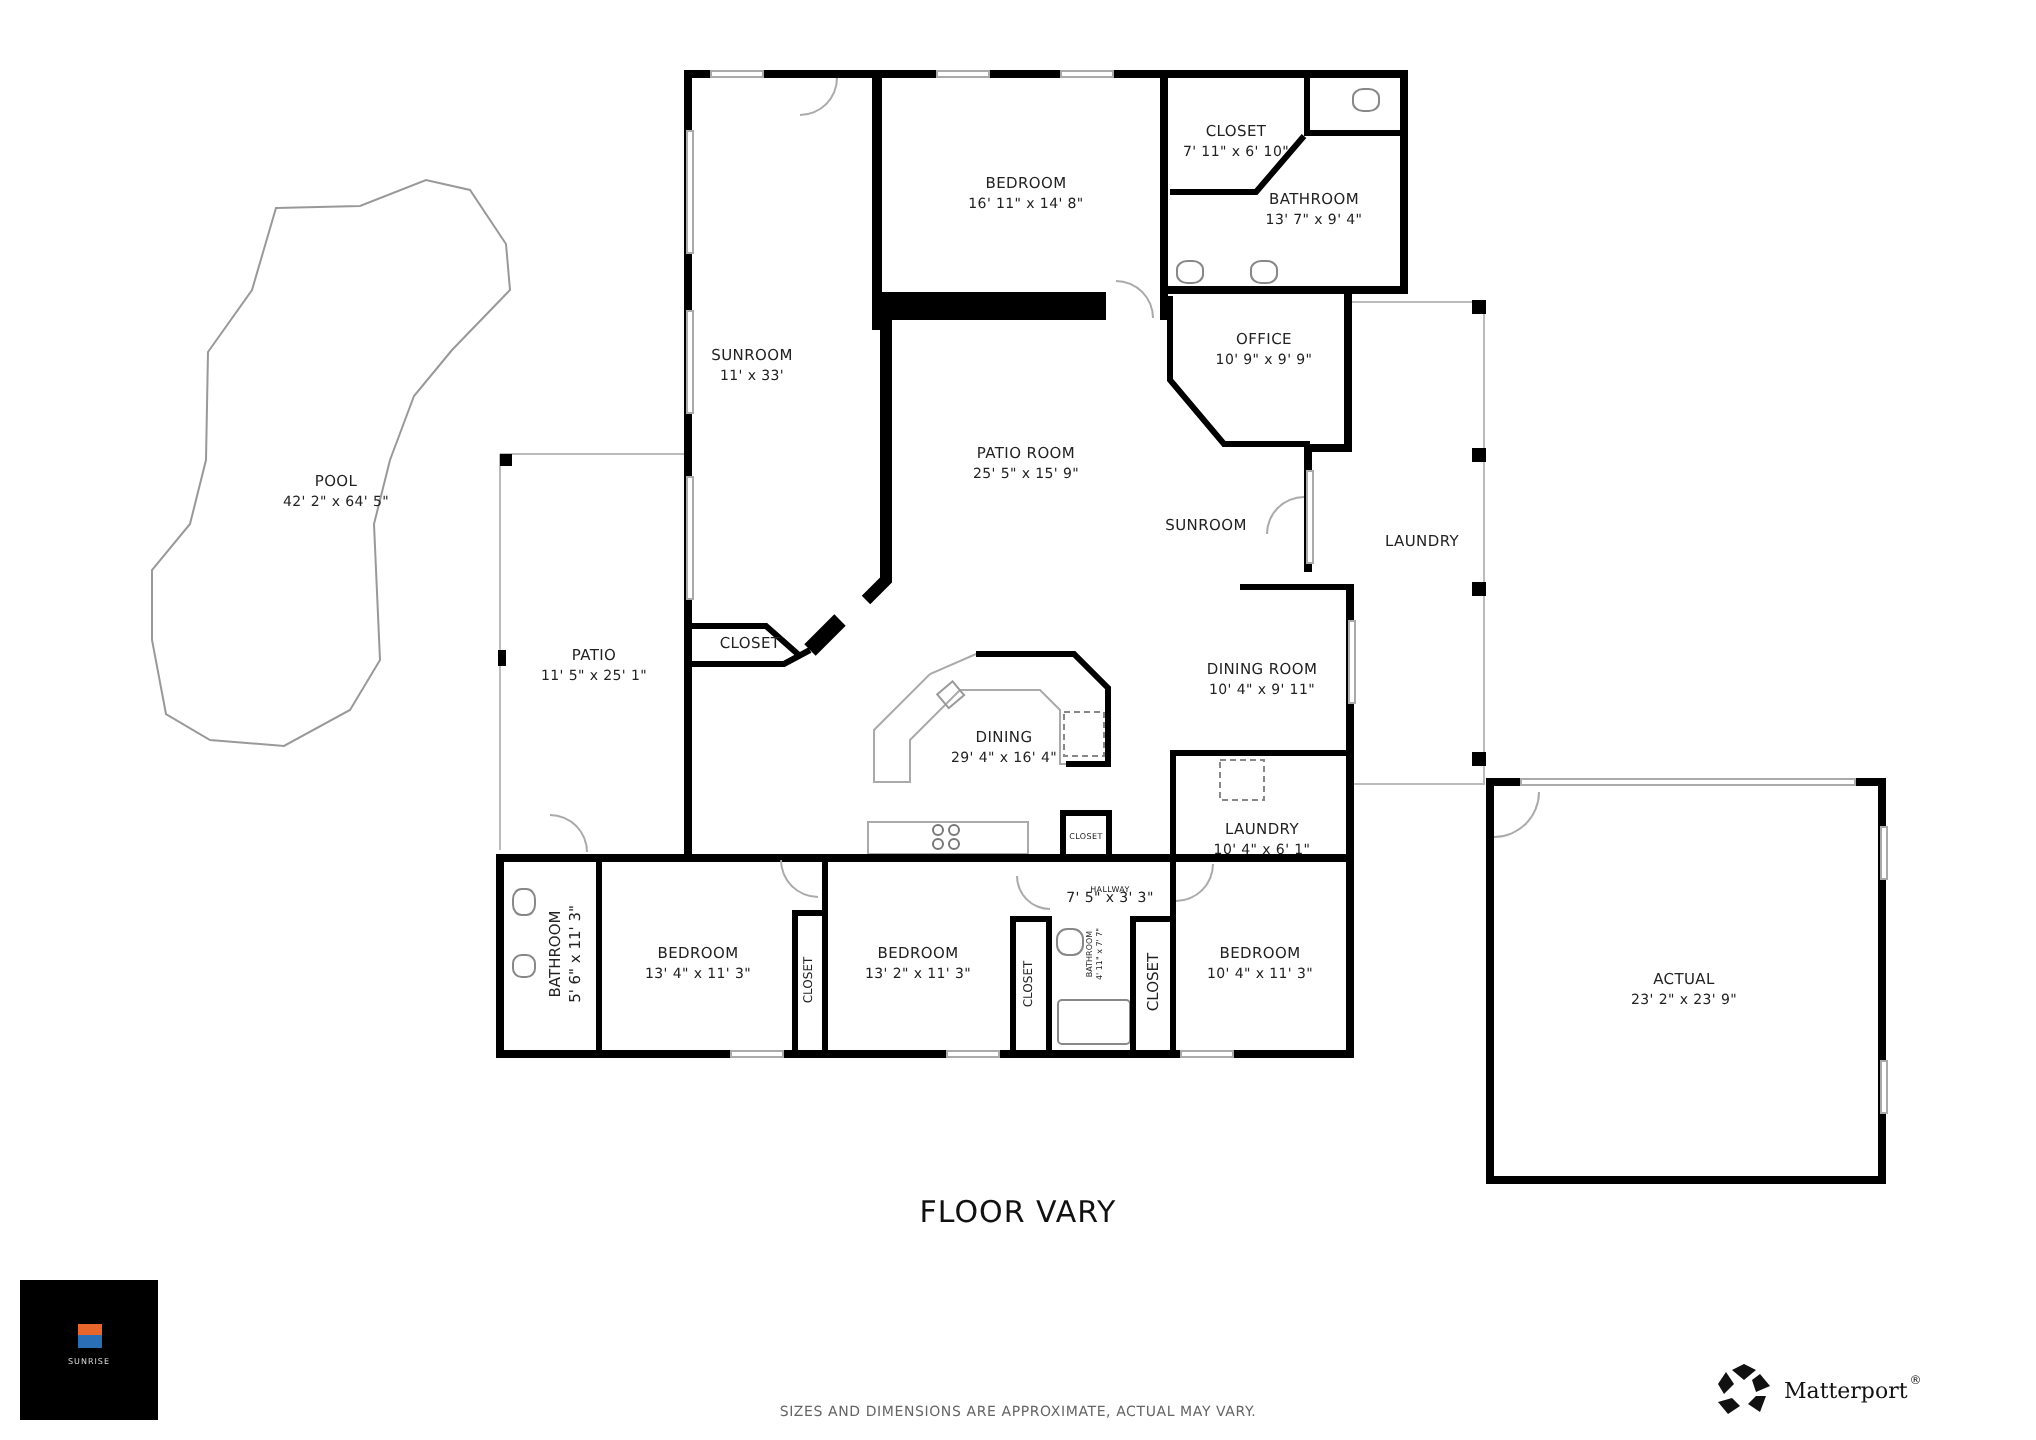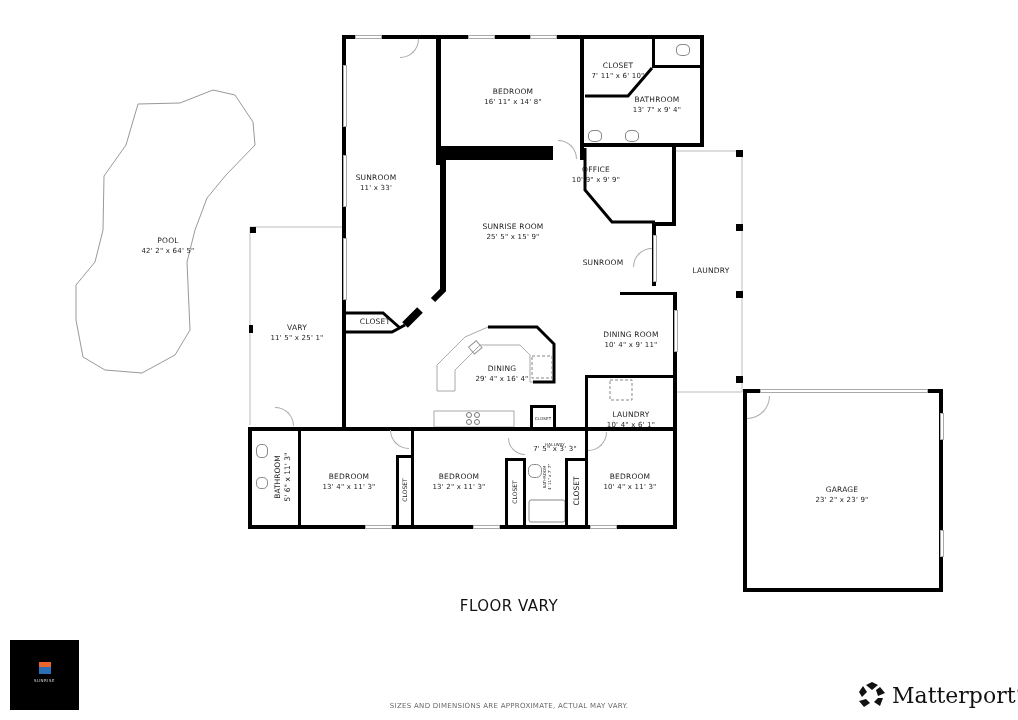--- a/index.html
+++ b/index.html
@@ -13,21 +13,21 @@
   .vlabel { position:absolute; font-size:7.5px; line-height:10px; color:#222; transform:translate(-50%,-50%) rotate(-90deg); white-space:nowrap; text-align:center; }
   .tiny { font-size:4px; line-height:5px; }
   .door { position:absolute; border:1px solid #aaa; border-radius:0 100% 0 0; border-left:none; border-bottom:none; }
   .fixture { position:absolute; border:1px solid #888; background:#fff; border-radius:40%; }
   .title { position:absolute; left:509px; top:606px; transform:translate(-50%,-50%); font-size:15px; letter-spacing:0.5px; color:#111; }
   .disclaimer { position:absolute; left:509px; top:706px; transform:translate(-50%,-50%); font-size:7px; color:#666; letter-spacing:0.3px; white-space:nowrap; }
   .logo-box { position:absolute; left:10px; top:640px; width:69px; height:70px; background:#000; }
   .logo-img { position:absolute; left:29px; top:22px; width:12px; height:12px; background:linear-gradient(#e8662c 0 45%, #2a6fb5 45% 100%); }
   .logo-text { position:absolute; left:0; width:69px; top:38px; text-align:center; font-size:4px; color:#ddd; letter-spacing:0.5px; }
   .mp { position:absolute; left:858px; top:680px; height:30px; display:flex; align-items:center; gap:6px; }
-  .mp-text { font-family:"DejaVu Serif", serif; font-size:22px; color:#111; }
+  .mp-text { font-family:"DejaVu Serif", serif; font-size:11px; color:#111; }
 </style>
 </head>
 <body>
 
 <div class="plan">
 
   <svg style="position:absolute;left:0;top:0" width="1018" height="720">
     <polygon points="138,104 180,103 213,90 235,95 253,122 255,145 226,175 207,198 195,230 187,262 190,330 175,355 142,373 105,370 83,357 76,320 76,285 95,262 103,230 104,176 126,145" fill="none" stroke="#999" stroke-width="1"></polygon>
 
     <polyline points="250,227 345,227" stroke="#bbb" fill="none"></polyline>
@@ -136,21 +136,21 @@
   <div class="door" style="left:390px;top:430px;width:18px;height:18px;transform:scale(-1,-1)"></div>
   <div class="door" style="left:275px;top:407px;width:18px;height:18px"></div>
   <div class="door" style="left:588px;top:432px;width:18px;height:18px;transform:scaleY(-1)"></div>
   <div class="door" style="left:508px;top:438px;width:16px;height:16px;transform:scale(-1,-1)"></div>
 
   <div class="label" style="left:168px;top:246px">
     <span class="n">POOL</span>
     <span class="d">42' 2" x 64' 5"</span>
   </div>
   <div class="label" style="left:297px;top:333px">
-    <span class="n">VARY</span>
+    <span class="n">PATIO</span>
     <span class="d">11' 5" x 25' 1"</span>
   </div>
   <div class="label" style="left:376px;top:183px">
     <span class="n">SUNROOM</span>
     <span class="d">11' x 33'</span>
   </div>
   <div class="label" style="left:375px;top:322px">
     <span class="n">CLOSET</span>
   </div>
   <div class="label" style="left:513px;top:97px">
@@ -158,26 +158,26 @@
     <span class="d">16' 11" x 14' 8"</span>
   </div>
   <div class="label" style="left:618px;top:71px">
     <span class="n">CLOSET</span>
     <span class="d">7' 11" x 6' 10"</span>
   </div>
   <div class="label" style="left:657px;top:105px">
     <span class="n">BATHROOM</span>
     <span class="d">13' 7" x 9' 4"</span>
   </div>
-  <div class="label" style="left:596px;top:175px">
+  <div class="label" style="left:632px;top:175px">
     <span class="n">OFFICE</span>
     <span class="d">10' 9" x 9' 9"</span>
   </div>
   <div class="label" style="left:513px;top:232px">
-    <span class="n">SUNRISE ROOM</span>
+    <span class="n">PATIO ROOM</span>
     <span class="d">25' 5" x 15' 9"</span>
   </div>
   <div class="label" style="left:603px;top:263px">
     <span class="n">SUNROOM</span>
   </div>
   <div class="label" style="left:711px;top:271px">
     <span class="n">LAUNDRY</span>
   </div>
   <div class="label" style="left:631px;top:340px">
     <span class="n">DINING ROOM</span>
@@ -221,21 +221,21 @@
     <span class="d" style="display:block">4' 11" x 7' 7"</span>
   </div>
   <div class="vlabel" style="left:577px;top:491px">
     <span>CLOSET</span>
   </div>
   <div class="label" style="left:630px;top:482px">
     <span class="n">BEDROOM</span>
     <span class="d">10' 4" x 11' 3"</span>
   </div>
   <div class="label" style="left:842px;top:495px">
-    <span class="n">GARAGE</span>
+    <span class="n">ACTUAL</span>
     <span class="d">23' 2" x 23' 9"</span>
   </div>
 
   <div class="title">FLOOR VARY</div>
   <div class="disclaimer">SIZES AND DIMENSIONS ARE APPROXIMATE, ACTUAL MAY VARY.</div>
 
   <div class="logo-box">
     <div class="logo-img"></div>
     <div class="logo-text">SUNRISE</div>
   </div>

